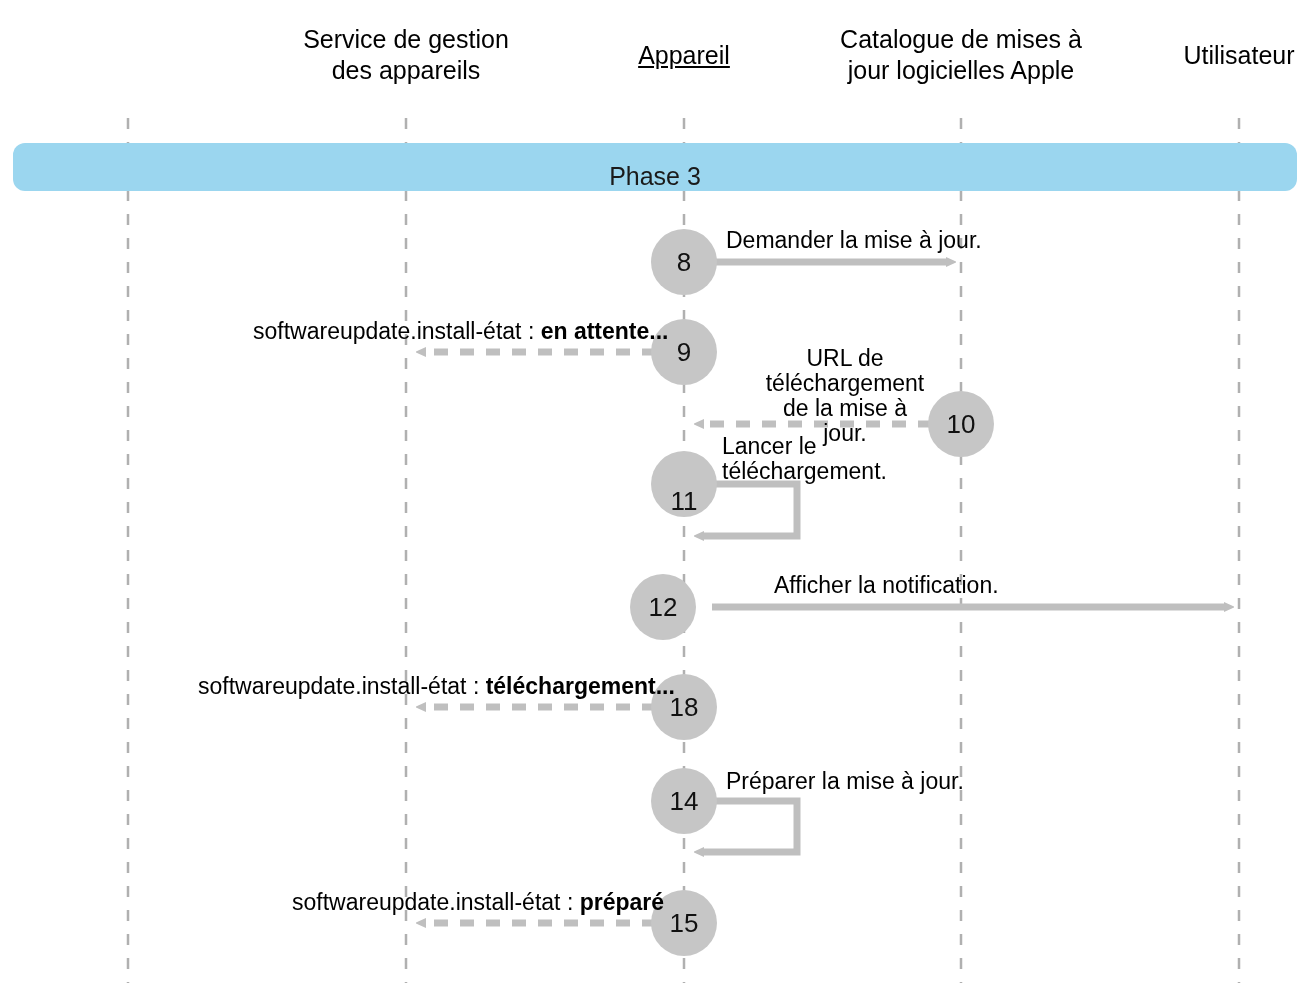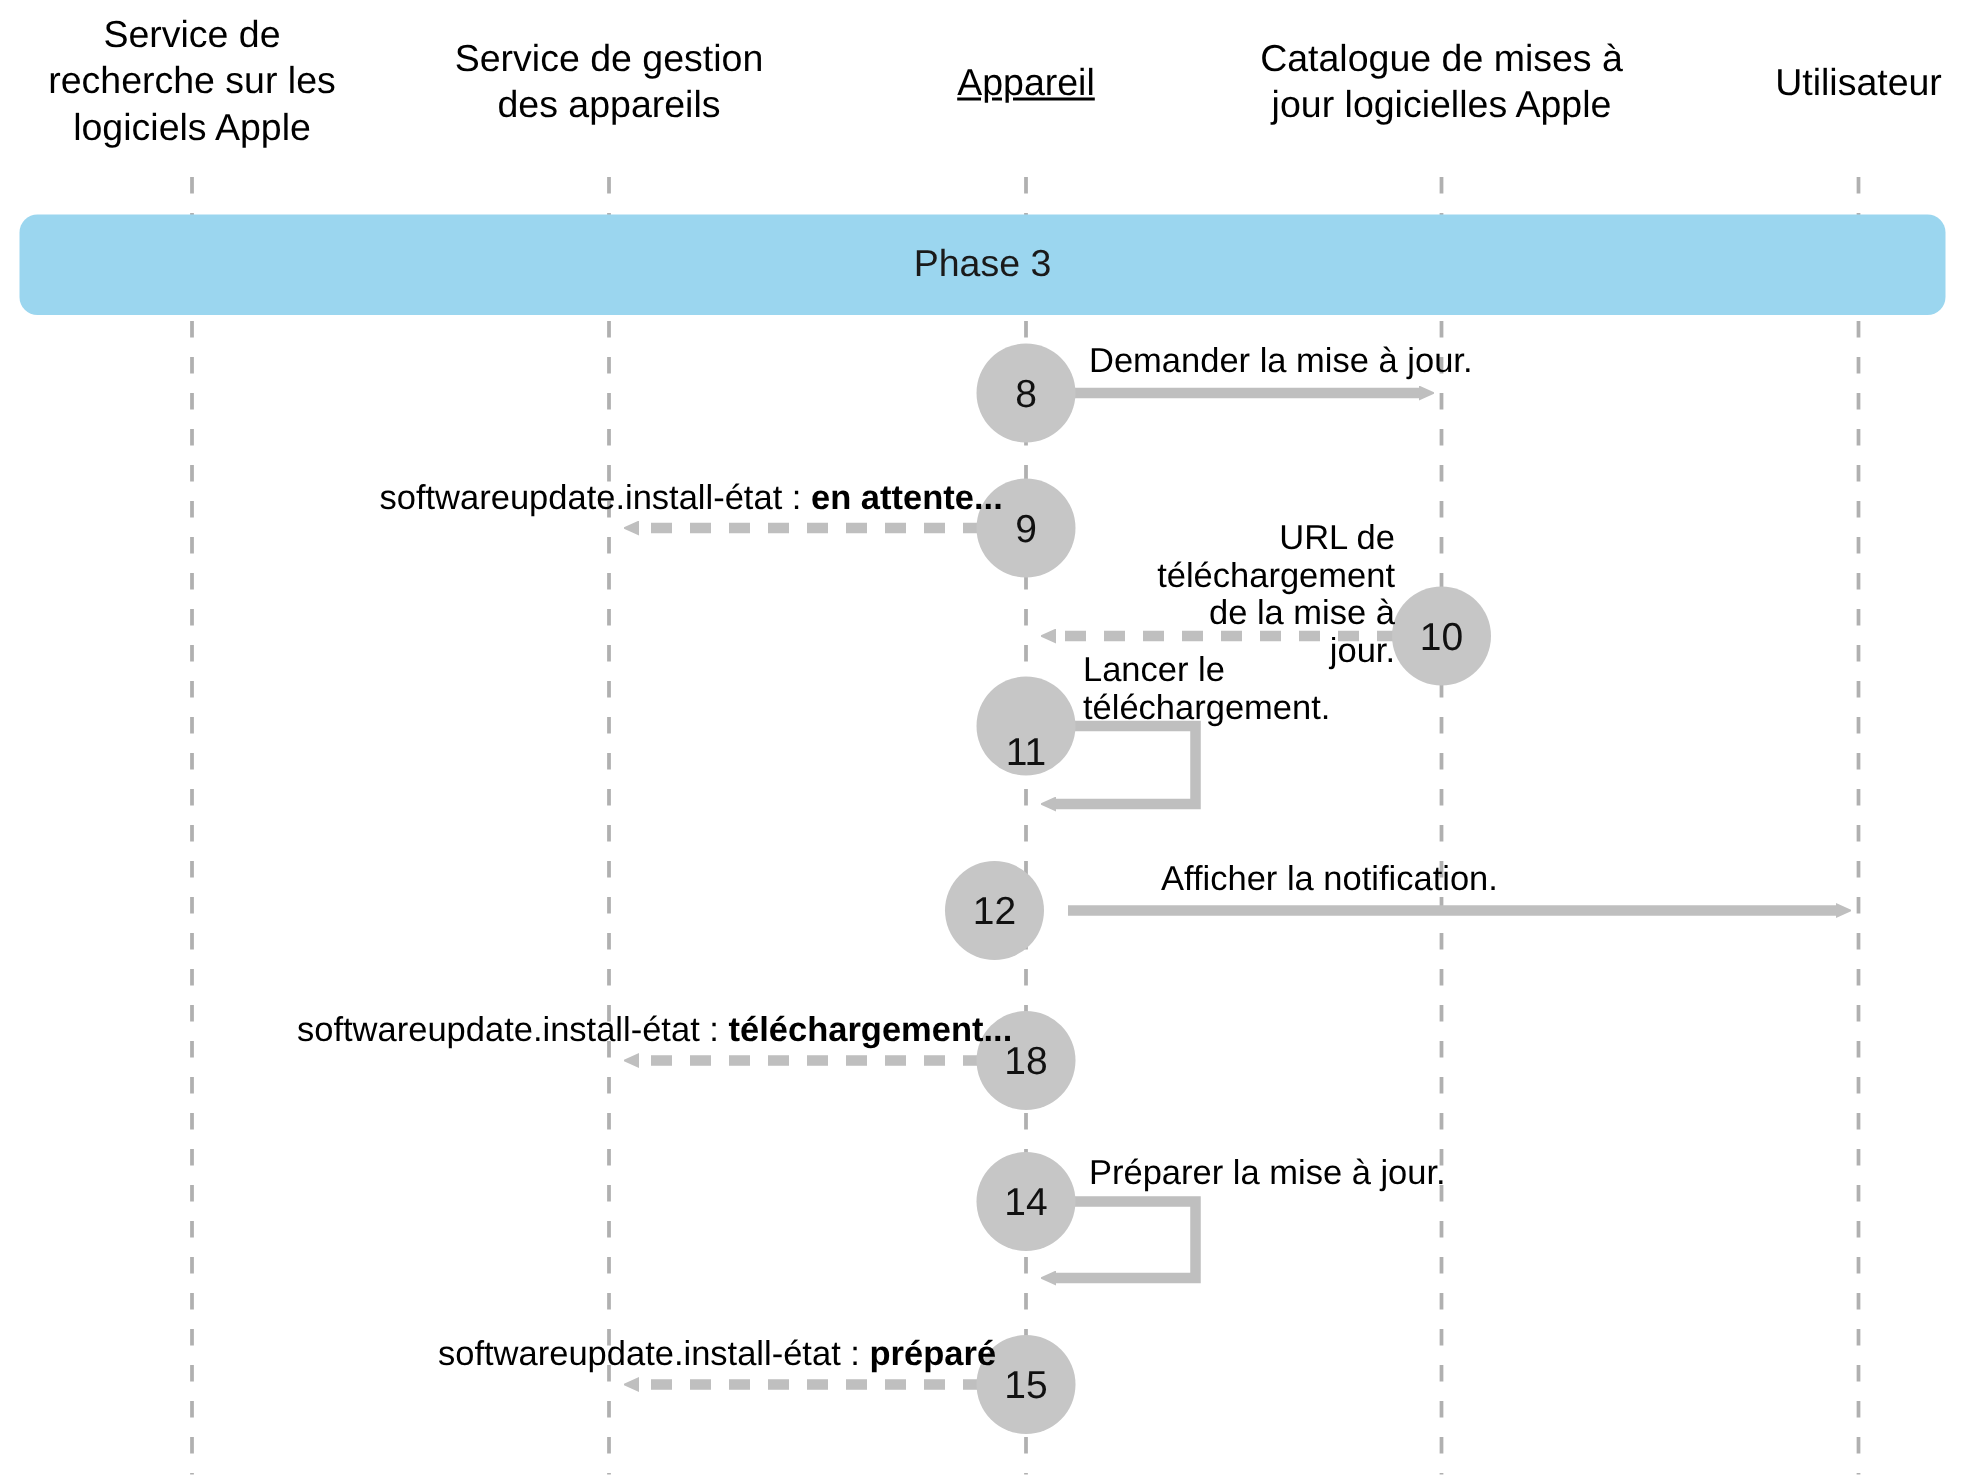--- a/index.html
+++ b/index.html
@@ -32,21 +32,21 @@
     font-size: 25px;
     line-height: 31px;
     color: #000000;
     font-family: "Liberation Sans", sans-serif;
   }
   .phase-banner {
     position: absolute;
     left: 13px;
     top: 143px;
     width: 1284px;
-    height: 67px;
+    height: 48px;
     background: #9bd6ef;
     border-radius: 12px;
     box-sizing: border-box;
   }
   .phase-label {
     position: absolute;
     left: 0;
     top: 0;
     width: 100%;
     height: 67px;
@@ -71,21 +71,21 @@
   }
   .msg-label {
     position: absolute;
     font-size: 23px;
     line-height: 25px;
     color: #000000;
     white-space: nowrap;
   }
   .msg-label.multiline {
     white-space: normal;
-    text-align: right;
+    text-align: center;
   }
   .msg-label b {
     font-weight: bold;
   }
 </style>
 </head>
 <body>
 
 <div id="diagram-root">
 
@@ -117,23 +117,20 @@
 
     <line x1="712" y1="607" x2="1225" y2="607" stroke="#bfbfbf" stroke-width="7" marker-end="url(#arrow-right)"></line>
 
     <line x1="656" y1="707" x2="425" y2="707" stroke="#bfbfbf" stroke-width="7" stroke-dasharray="14 12" marker-end="url(#arrow-left)"></line>
 
     <path d="M 712,801 L 797,801 L 797,852 L 703,852" fill="none" stroke="#bfbfbf" stroke-width="7" marker-end="url(#arrow-left)"></path>
 
     <line x1="656" y1="923" x2="425" y2="923" stroke="#bfbfbf" stroke-width="7" stroke-dasharray="14 12" marker-end="url(#arrow-left)"></line>
   </svg>
 
-  <div class="col-header" style="left:18px; top:8px; width:220px;">
-    <span>Service de recherche sur les logiciels Apple</span>
-  </div>
   <div class="col-header" style="left:286px; top:24px; width:240px;">
     <span>Service de gestion des appareils</span>
   </div>
   <div class="col-header" style="left:584px; top:40px; width:200px;text-decoration:underline;">
     <span>Appareil</span>
   </div>
   <div class="col-header" style="left:821px; top:24px; width:280px;">
     <span>Catalogue de mises à jour logicielles Apple</span>
   </div>
   <div class="col-header" style="left:1149px; top:40px; width:180px;">

